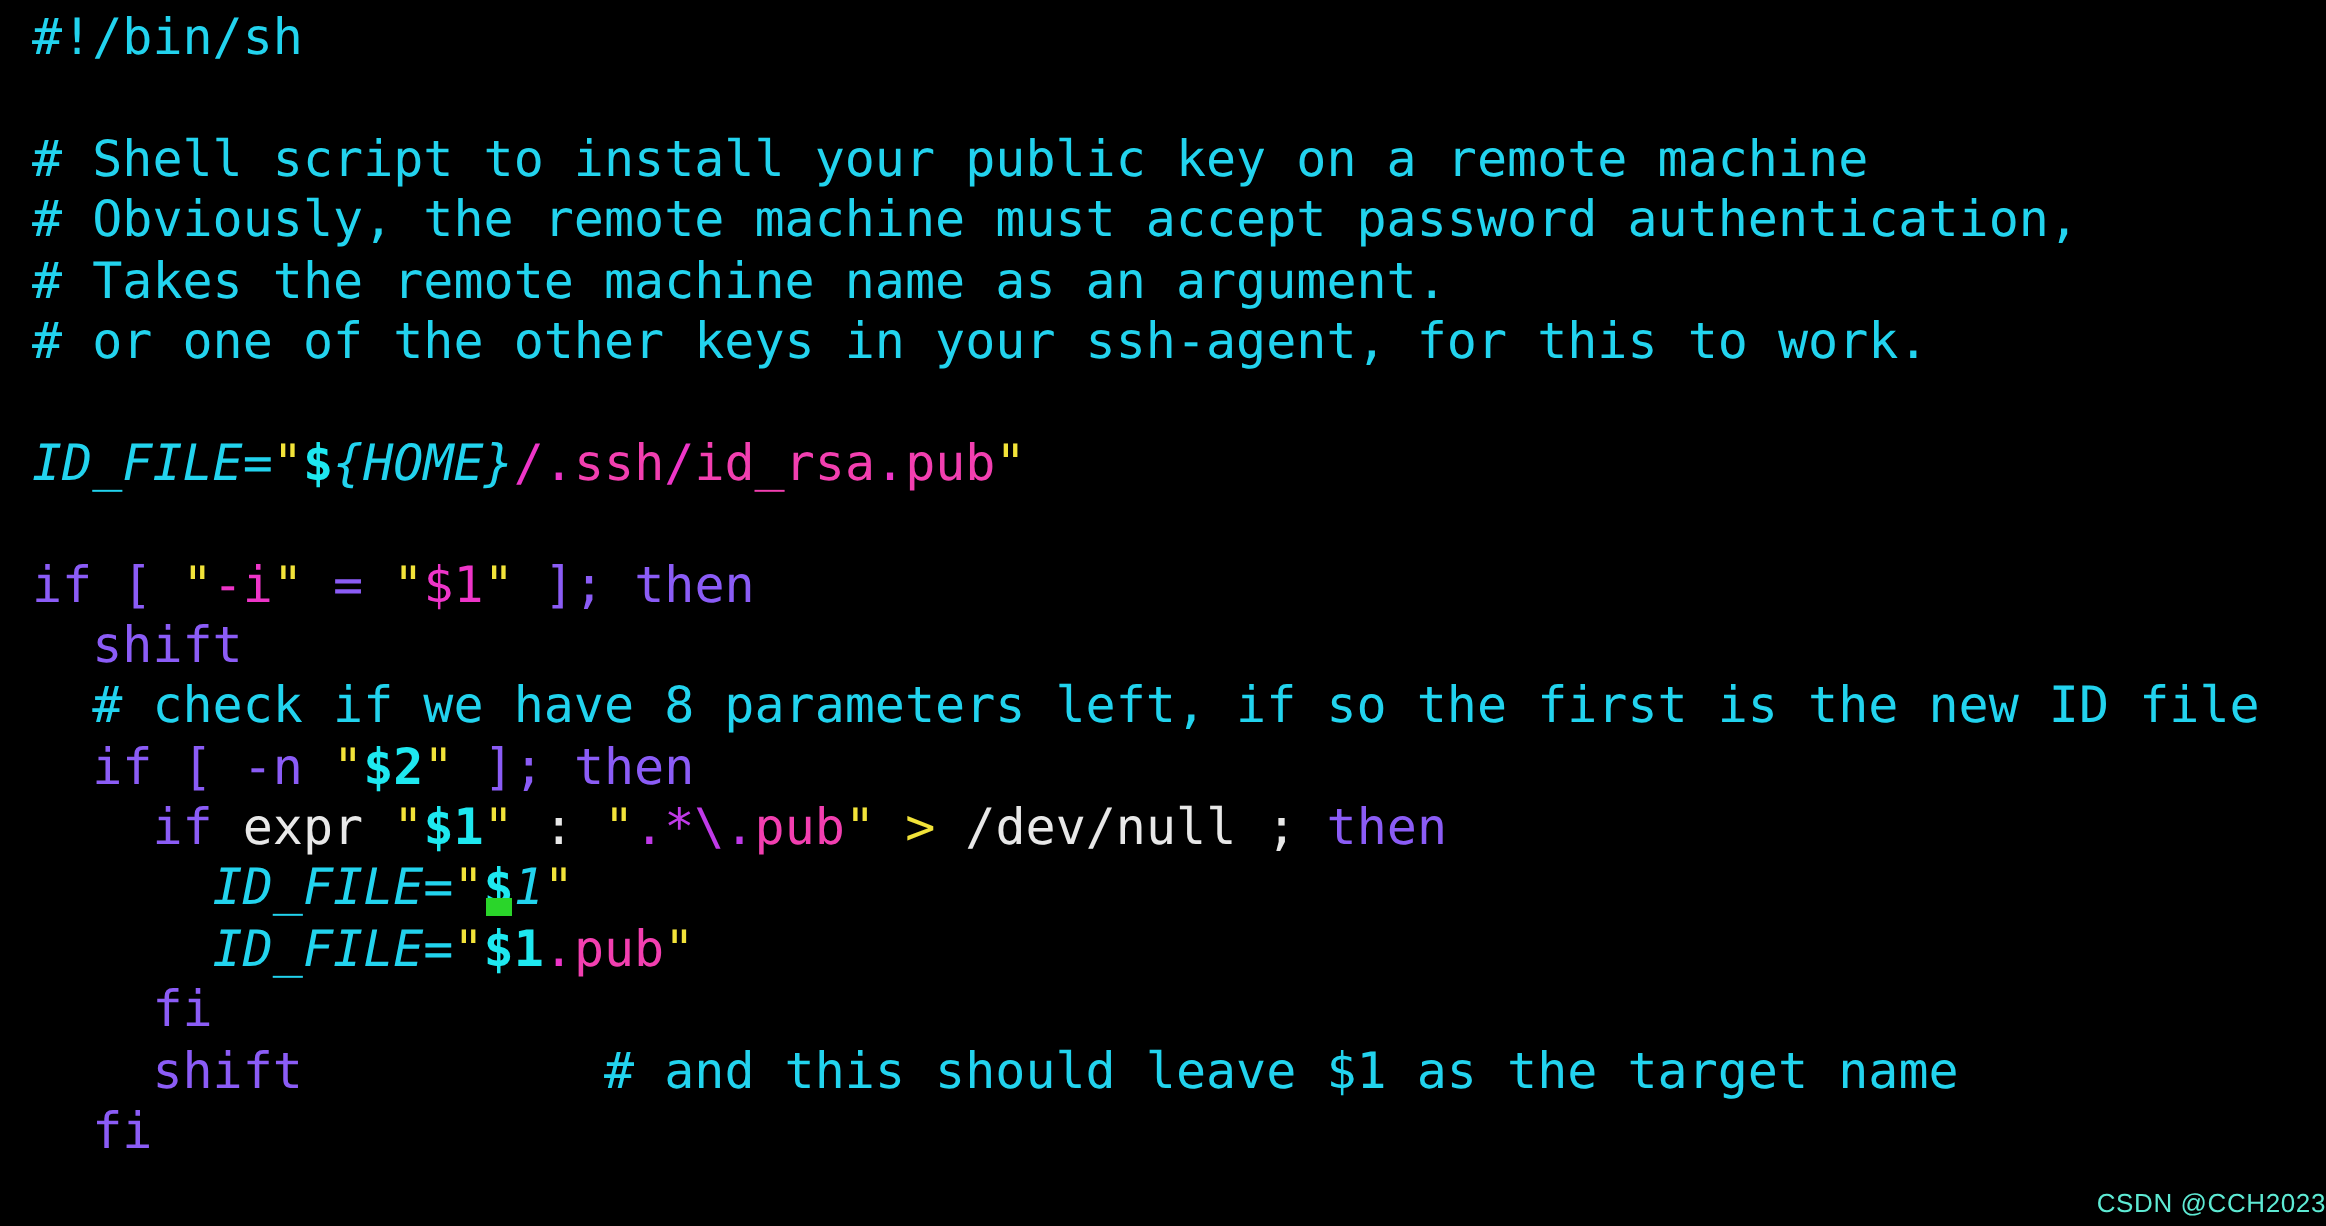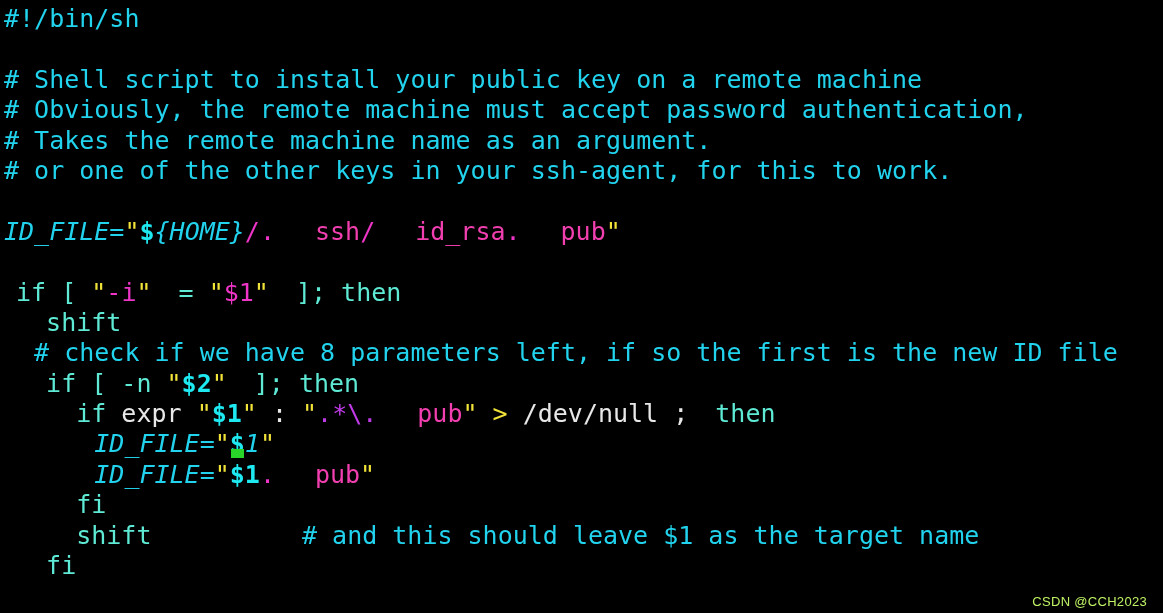--- a/index.html
+++ b/index.html
@@ -19,65 +19,65 @@
     width: 1163px;
     height: 613px;
     background: #000000;
     overflow: hidden;
   }
   #code {
     position: absolute;
     left: 0;
     top: 0;
     width: 1163px;
-    padding: 4px 0 0 0;
+    padding: 4px 0 0 12px;
     box-sizing: border-box;
   }
   .line {
     height: 30.4px;
     line-height: 30.4px;
     white-space: pre;
     font-size: 25px;
     letter-spacing: 0px;
     padding-left: 4px;
     font-family: "DejaVu Sans Mono", "Liberation Mono", monospace;
   }
   .line span { white-space: pre; }
 
   
   .c-comment  { color: #22d3ee; }       
   .c-cyan     { color: #22d3ee; font-style: italic; }
   .c-cyanb    { color: #1ee8f0; font-weight: bold; }
-  .c-keyword  { color: #5eead4; margin-left: 12px; }       
+  .c-keyword  { color: #8b5cf6; }       
   .c-yellow   { color: #f2e339; }
   .c-quote    { color: #f2e339; }
   .c-magenta  { color: #ee35c8; }
-  .c-pink     { color: #f23fb0; margin-left: 40px; }
+  .c-pink     { color: #f23fb0; }
   .c-purple   { color: #c03ae8; }
   .c-plain    { color: #e8e8e8; }
 
   .cursor {
     display: inline-block;
     position: relative;
   }
   .cursor::after {
     content: "";
     position: absolute;
     left: 1px;
     bottom: 2px;
     width: 13px;
     height: 9px;
     background: #2ad52a;
   }
 
   #watermark {
     position: absolute;
-    right: 16px;
+    right: 0;
     bottom: 4px;
-    color: #bef264;
+    color: #5eead4;
     font-size: 13px;
     font-family: "Liberation Sans", sans-serif;
     letter-spacing: 0.3px;
     user-select: none;
   }
 </style>
 </head>
 <body>
 
 <div id="screen">

